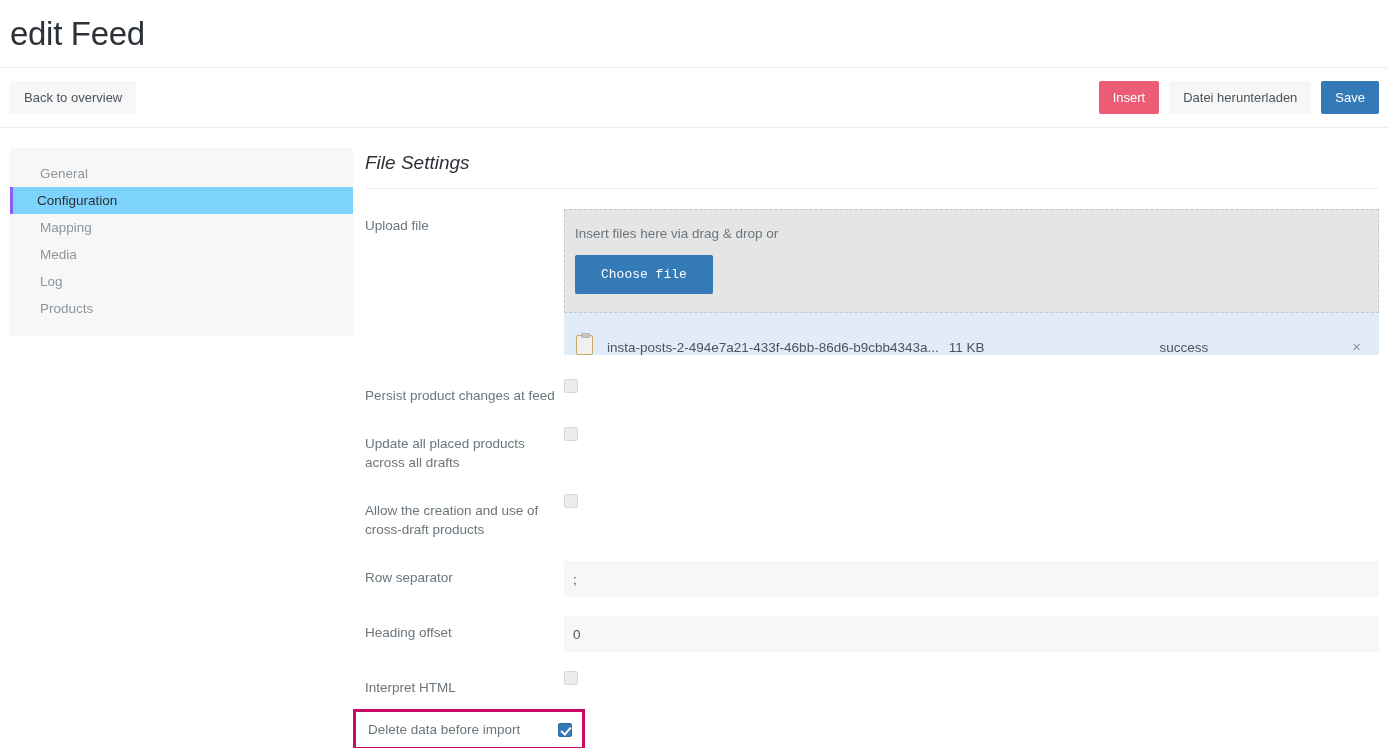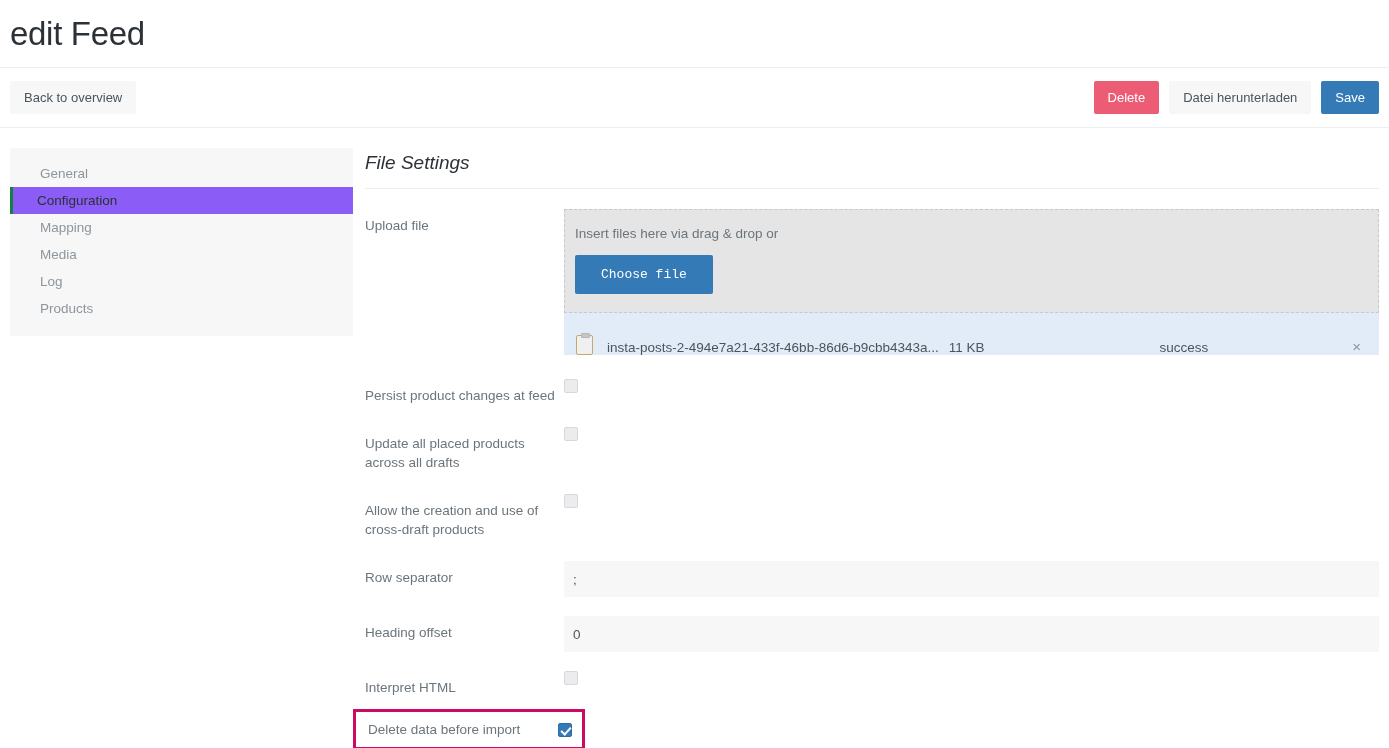--- a/index.html
+++ b/index.html
@@ -85,23 +85,23 @@
     height: 27px;
     display: flex;
     align-items: center;
     padding-left: 27px;
     font-size: 13.5px;
     color: #8d969c;
     border-left: 3px solid transparent;
     cursor: pointer;
   }
   .side-item.active {
-    background: #8b5cf6;
+    background: #7dd3fc;
     color: #2b3136;
-    border-left: 3px solid #15803d;
+    border-left: 3px solid #8b5cf6;
     padding-left: 24px;
   }
 
   
   .content {
     flex: 1 1 auto;
     padding-left: 12px;
   }
   .section-title {
     font-size: 19px;
@@ -256,21 +256,21 @@
 <body>
 
 <div class="page-header">
   <div class="page-title">edit Feed</div>
 </div>
 
 <div class="action-bar">
   <button class="btn btn-light">Back to overview</button>
   <div class="spacer"></div>
   <div class="action-right">
-    <button class="btn btn-danger">Delete</button>
+    <button class="btn btn-danger">Insert</button>
     <button class="btn btn-light">Datei herunterladen</button>
     <button class="btn btn-primary">Save</button>
   </div>
 </div>
 
 <div class="body-wrap">
 
   <nav class="sidebar">
     <div class="side-item">General</div>
     <div class="side-item active">Configuration</div>

